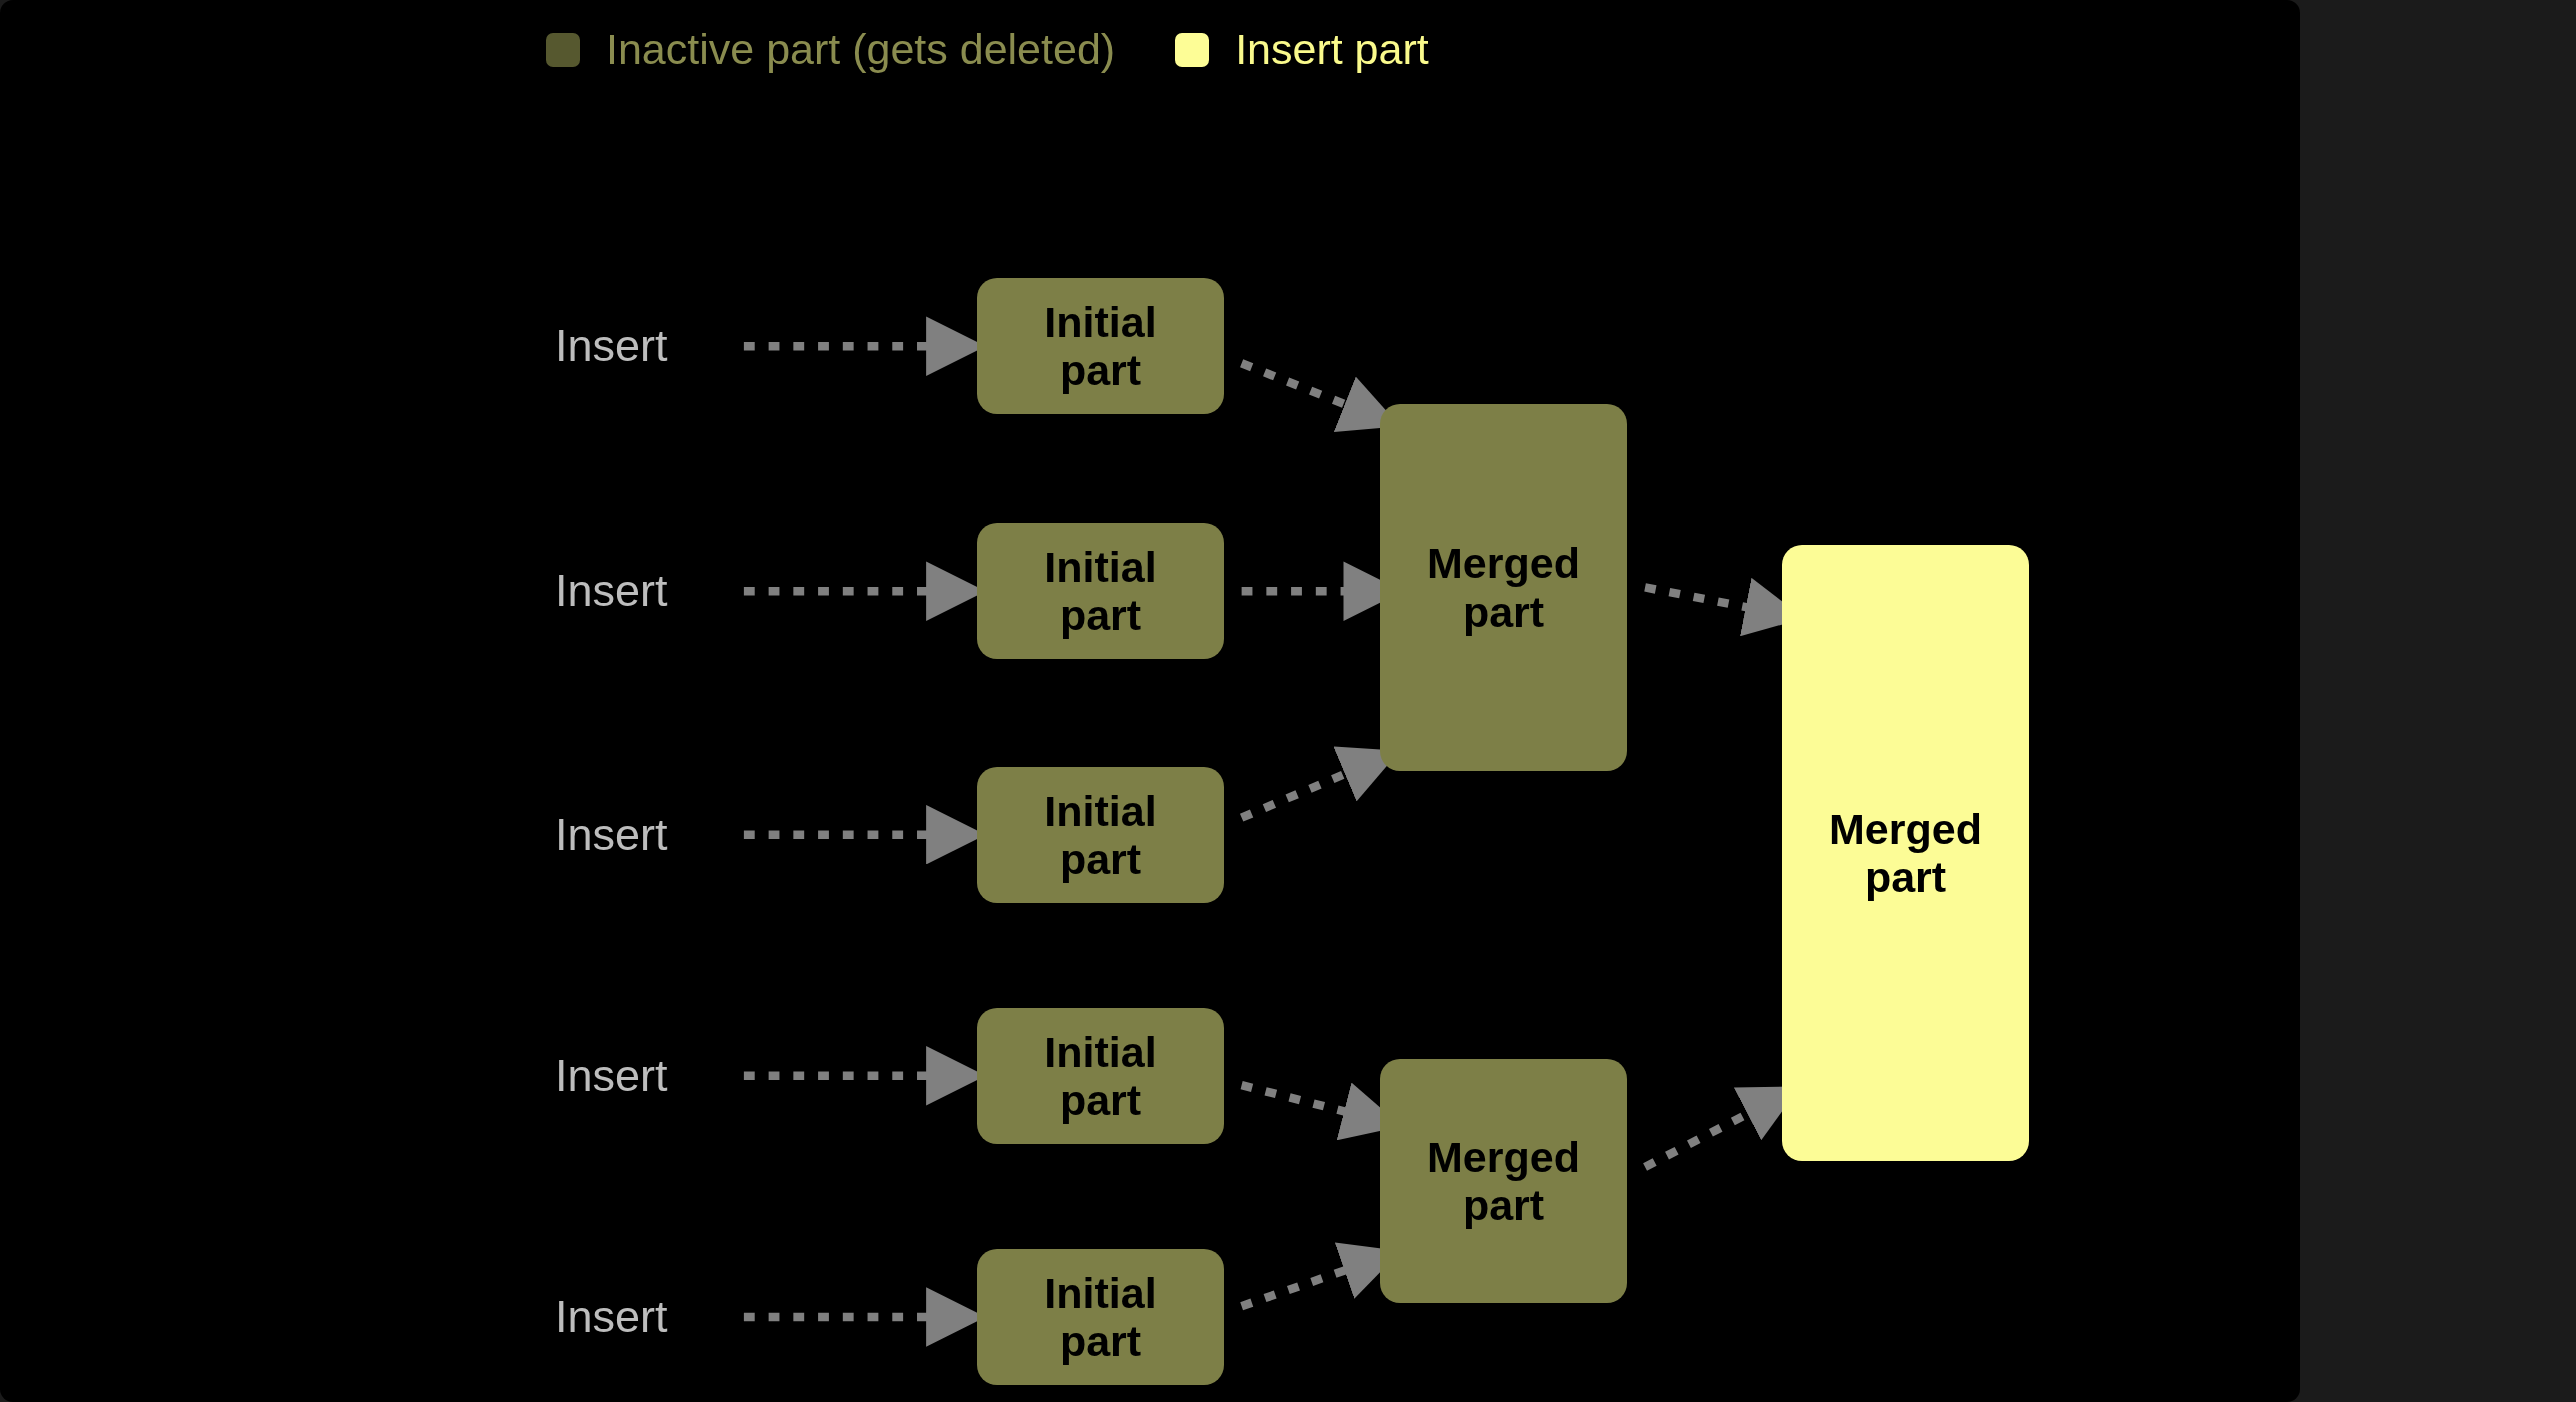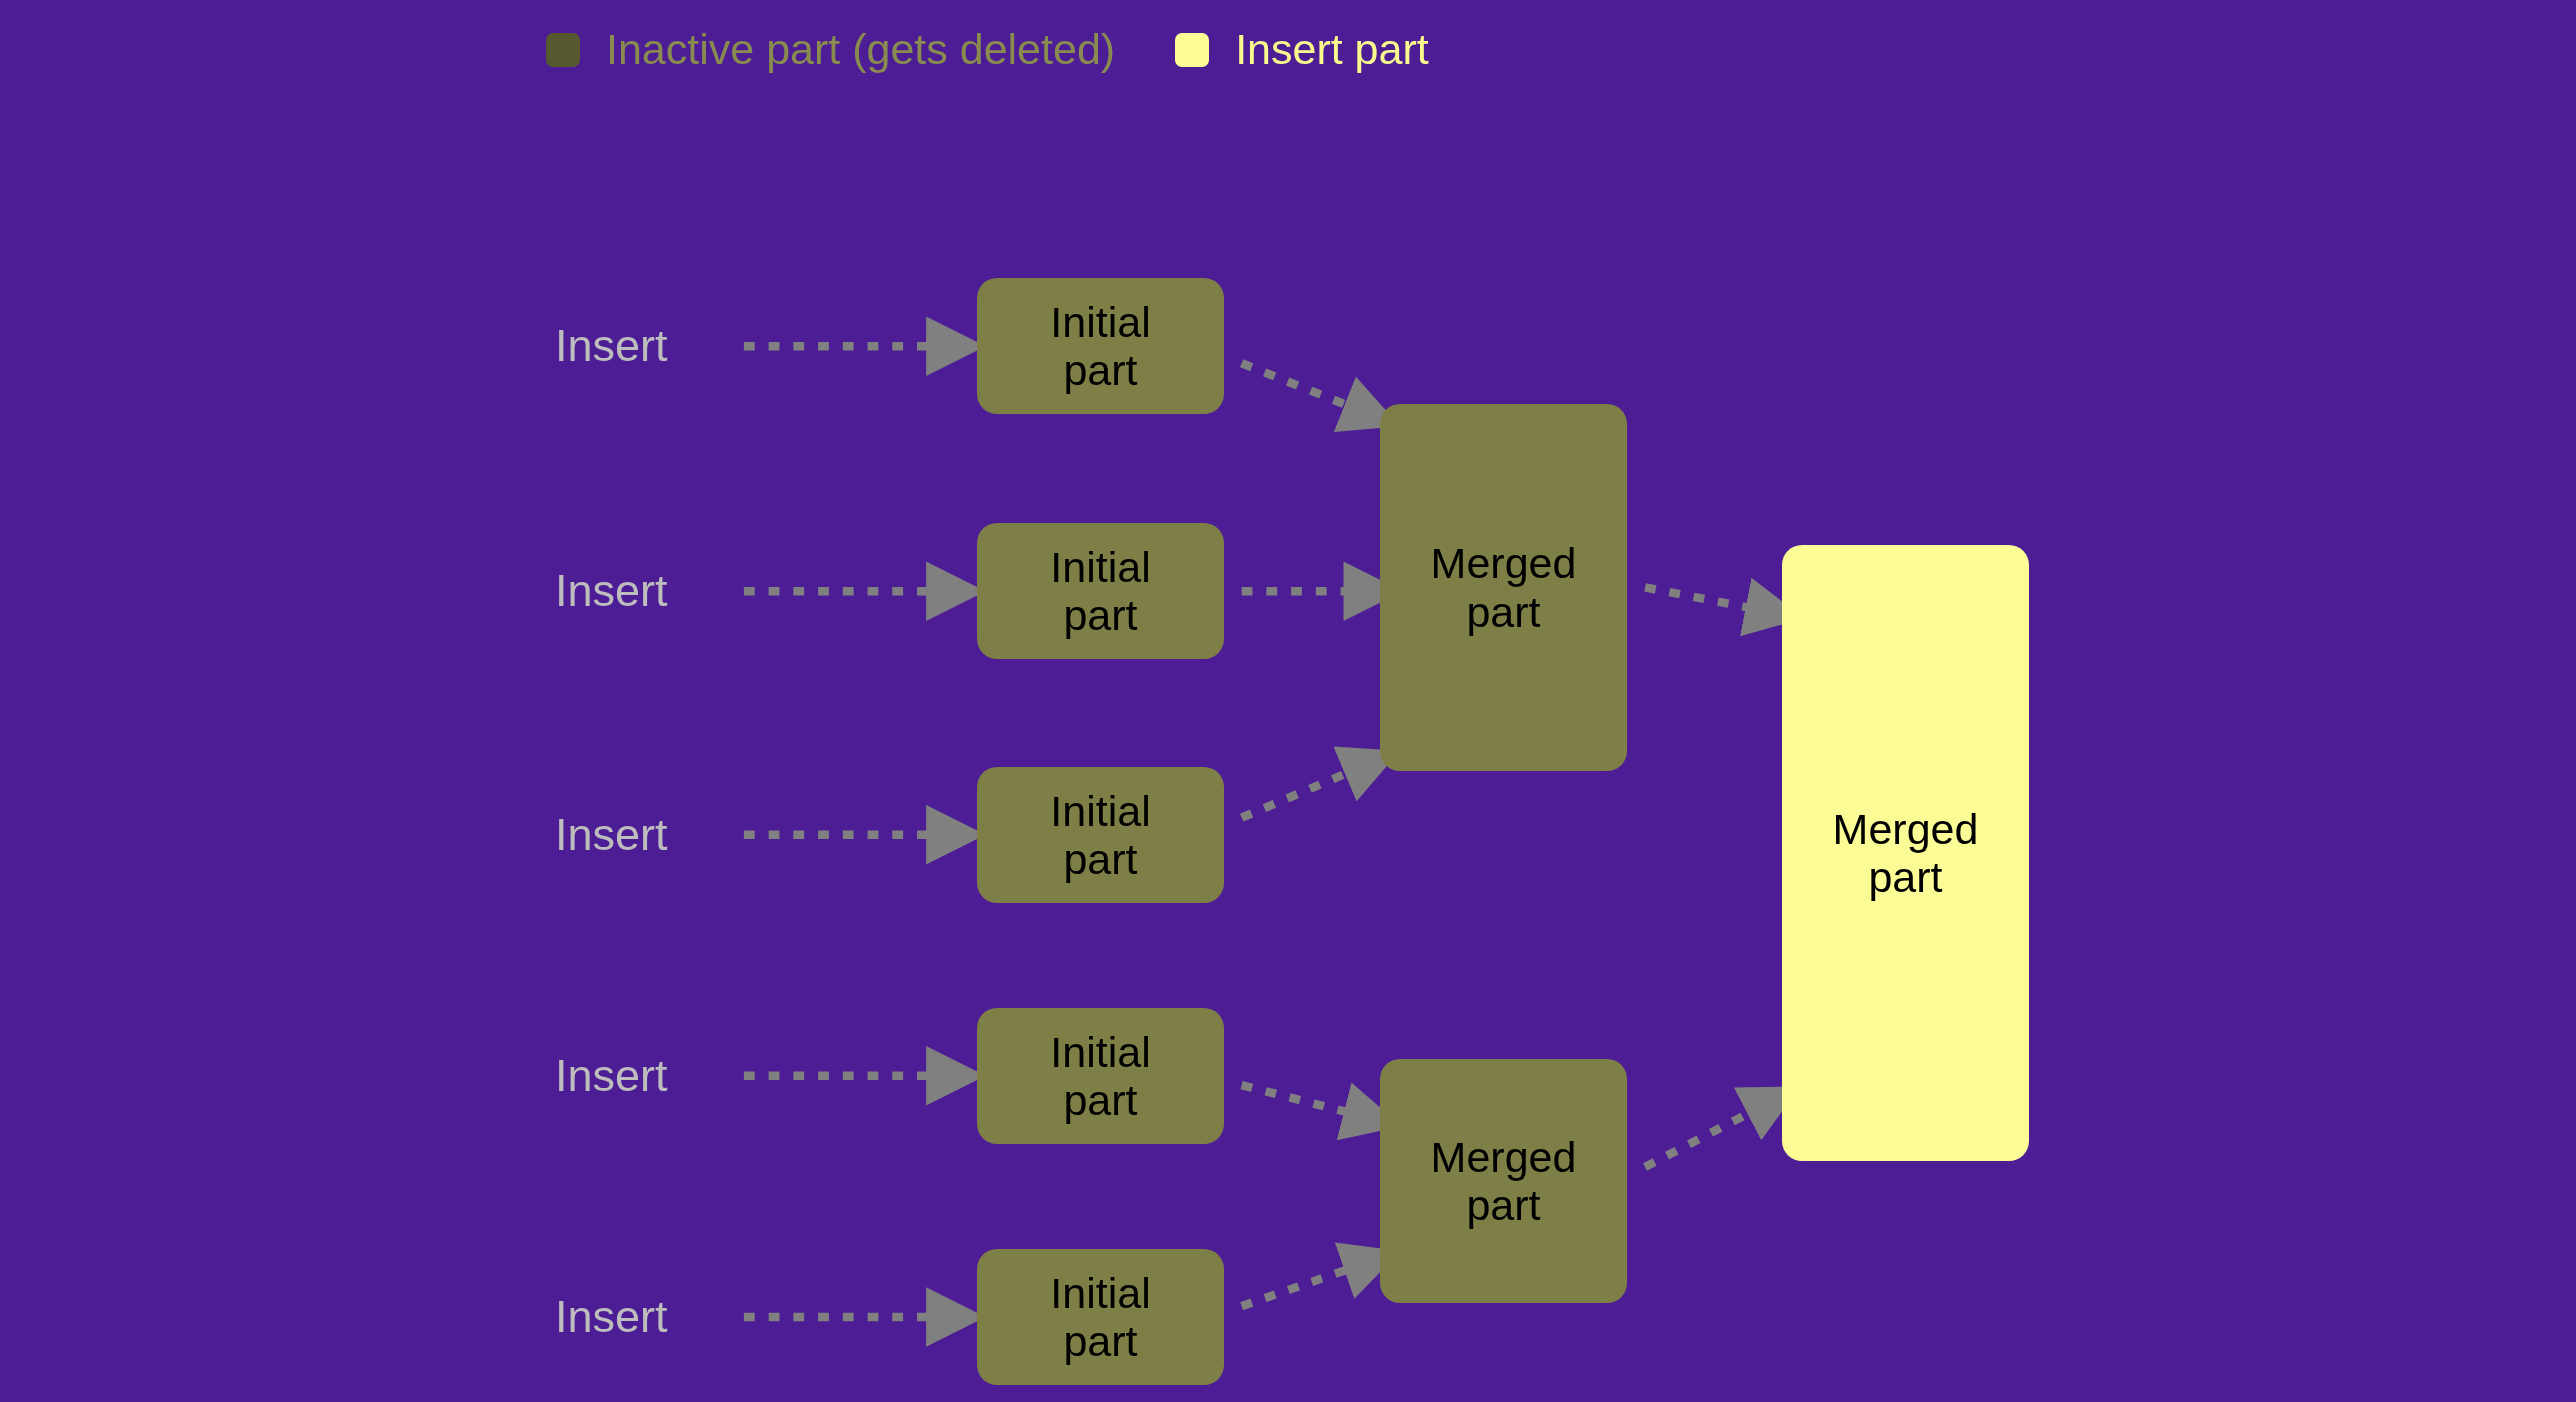--- a/index.html
+++ b/index.html
@@ -8,23 +8,24 @@
     background: #1b1b1b;
   }
   body {
     width: 2576px;
     height: 1402px;
     overflow: hidden;
     font-family: "Liberation Sans", sans-serif;
   }
   #stage {
     position: relative;
-    width: 2576px;
+    width: 2300px;
     height: 1402px;
-    background: #4c1d95;
+    background: #000000;
+    border-radius: 13px;
   }
 
   
   .legend {
     position: absolute;
     left: 546px;
     top: 21.6px;
     height: 56px;
     display: flex;
     align-items: center;
@@ -57,20 +58,21 @@
     display: flex;
     align-items: center;
     justify-content: center;
     text-align: center;
     color: #000000;
     font-size: 43px;
     line-height: 1.12;
     border-radius: 20px;
     box-sizing: border-box;
     padding: 4.6px 7.7px;
+    font-weight: bold;
   }
   .node.inactive { background: #7d7f47; }
   .node.active   { background: #fcfc96; }
 
   .node-text { display: block; }
 
   
   .insert-label {
     position: absolute;
     color: #bdbdbd;

